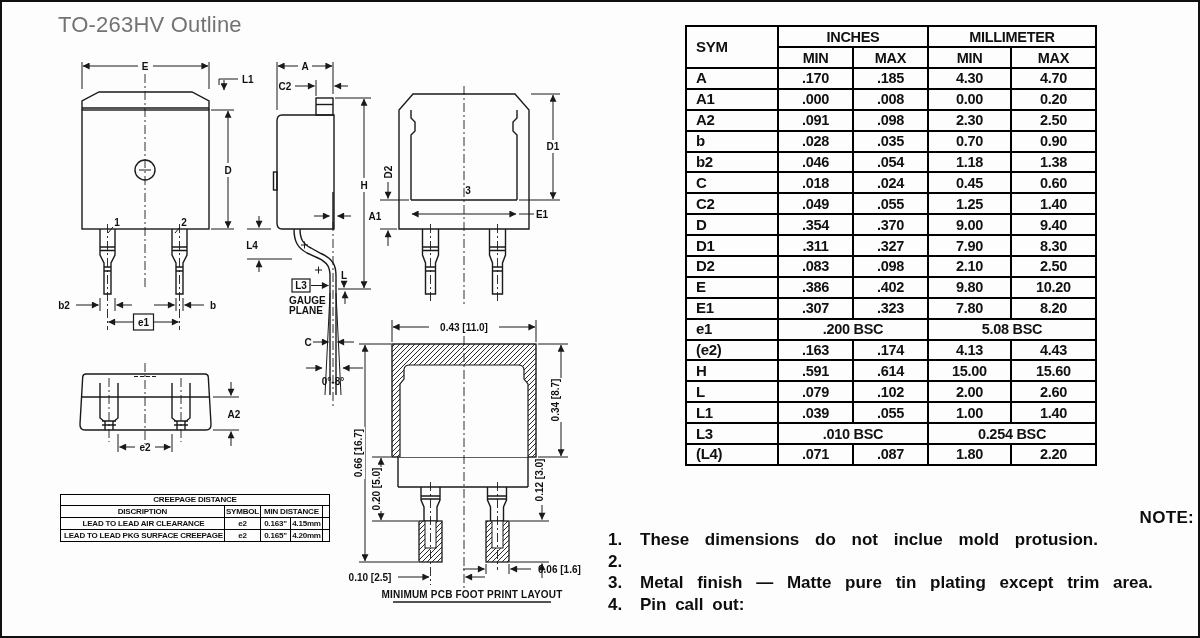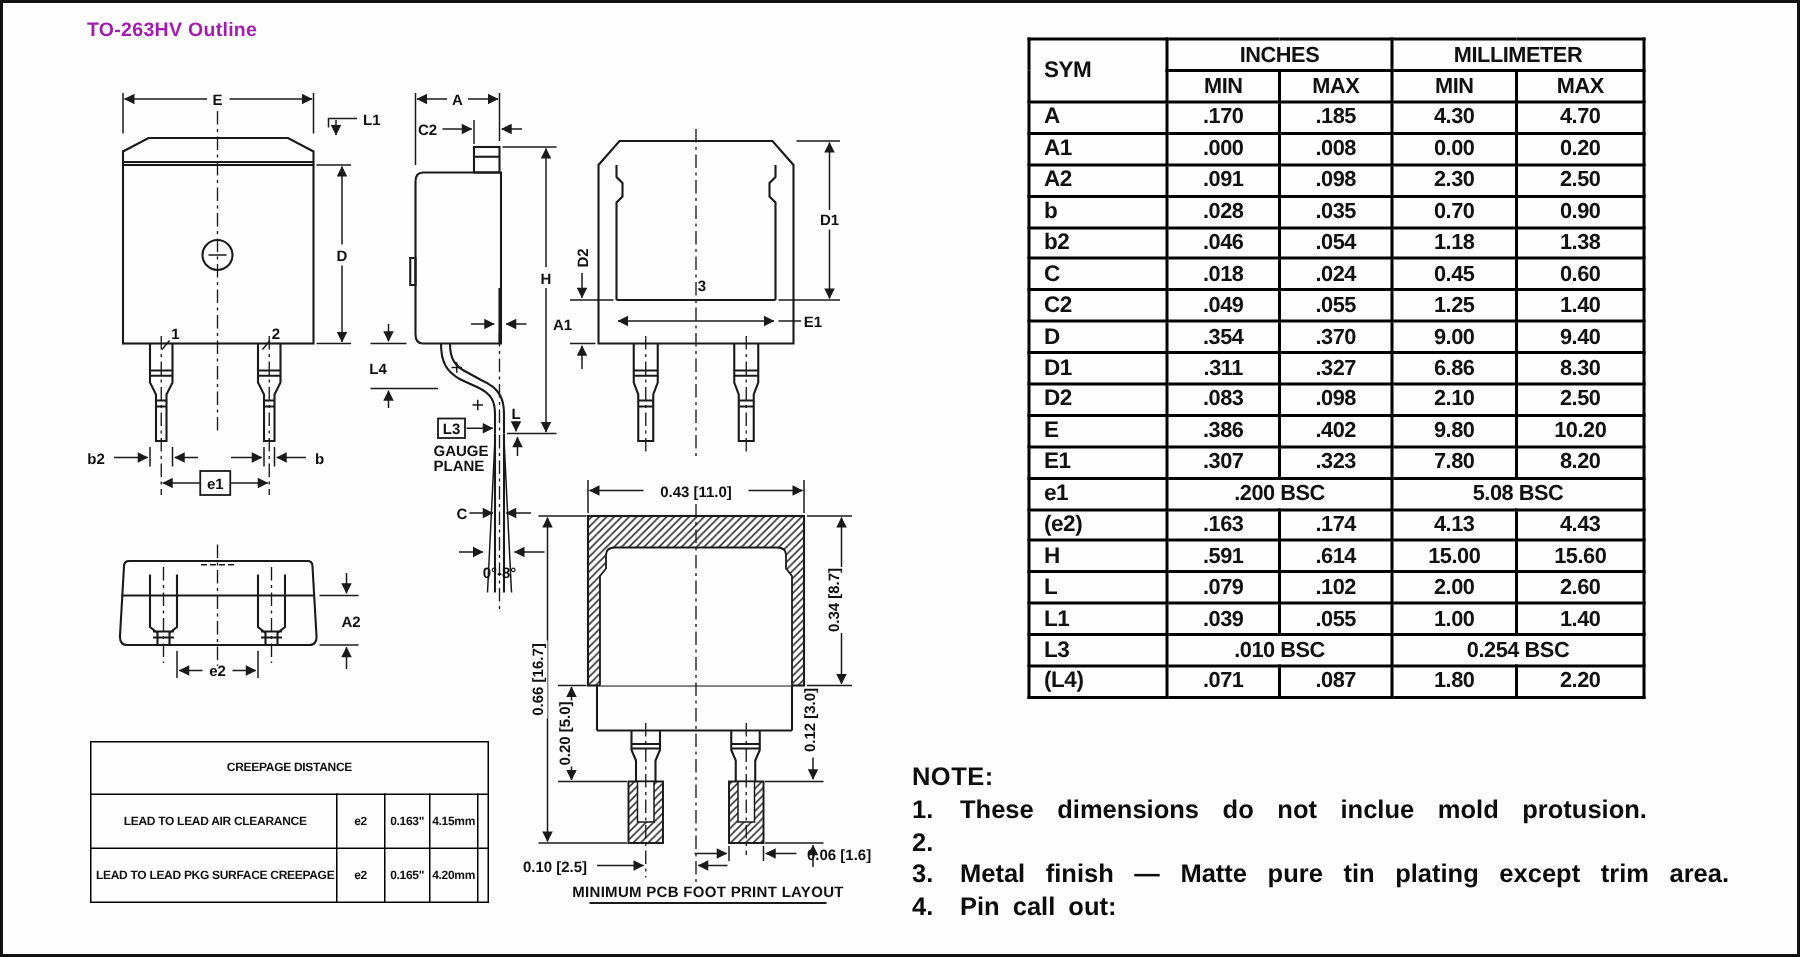--- a/index.html
+++ b/index.html
@@ -1,46 +1,46 @@
 <!DOCTYPE html>
 <html><head>
 <meta charset="utf-8">
 <style>
   html,body{margin:0;padding:0;background:#e8e8e8;}
   #page{position:relative;width:1200px;height:638px;background:#fdfdfd;
         border:2px solid #111;box-sizing:border-box;overflow:hidden;
         font-family:"Liberation Sans",sans-serif;color:#111;}
-  #title{position:absolute;left:56px;top:10px;font-size:13px;font-weight:bold;
-         letter-spacing:.2px;color:#a21caf;}
+  #title{position:absolute;left:56px;top:10px;font-size:22px;font-weight:normal;
+         letter-spacing:.2px;color:#737373;}
   
   #drawing{position:absolute;left:40px;top:50px;}
   .ln{stroke:#1a1a1a;stroke-width:1.4;fill:none;}
   .thin{stroke:#1a1a1a;stroke-width:1;fill:none;}
   .cl{stroke:#1a1a1a;stroke-width:.9;fill:none;stroke-dasharray:9 3 2 3;}
   .wbg{fill:#fdfdfd;stroke:none;}
   .box{fill:#fdfdfd;stroke:#1a1a1a;stroke-width:1.2;}
   text.lbl{font-family:"Liberation Sans",sans-serif;font-weight:bold;font-size:10px;fill:#111;}
   
   #dimtable{position:absolute;left:683px;top:23px;border-collapse:collapse;table-layout:fixed;border-radius:11px;}
   #dimtable td{border:2px solid #000;padding:0;font-size:14.5px;font-weight:bold;
                letter-spacing:-.3px;text-align:center;height:18.9px;line-height:18px;
                overflow:hidden;white-space:nowrap;}
   #dimtable thead td{height:19px;}
   #dimtable td.sym{text-align:left;padding-left:9px;font-size:15px;}
   
   #creep{position:absolute;left:58px;top:492px;border-collapse:collapse;table-layout:fixed;}
-  #creep td{border:1.5px solid #000;padding:12px 1px;font-size:8px;font-weight:bold;
+  #creep td{border:1.5px solid #000;padding:0 1px;font-size:8px;font-weight:bold;
             letter-spacing:-.2px;white-space:nowrap;overflow:hidden;text-align:center;
             height:11px;line-height:10px;}
   #creep td.ct-title{height:10px;}
   #creep td.desc{text-align:center;padding-left:3px;}
   
   #notes{position:absolute;left:606px;top:506px;width:586px;font-size:17px;
          font-weight:600;color:#0d0d0d;}
-  #notes .heading{margin-bottom:1px;letter-spacing:.3px;}
+  #notes .heading{margin-bottom:1px;letter-spacing:.3px;text-align:right;}
   .note-item{display:flex;line-height:21.5px;}
   .note-num{flex:0 0 32px;}
   .note-text{white-space:nowrap;}
   .note-bold{font-weight:bold;white-space:nowrap;}
   .note-item:nth-child(1) .note-text{word-spacing:11px;text-align:center;}
   .note-item:nth-child(2) .note-text{word-spacing:7px;}
   .note-item:nth-child(3) .note-text{word-spacing:9px;}
   .note-item:nth-child(4) .note-text{word-spacing:4px;}
   .note-item:nth-child(4) .note-bold{margin-left:6px;word-spacing:1px;}
 </style>
@@ -378,21 +378,21 @@
           <td class="sym">D</td>
           <td>.354</td>
           <td>.370</td>
           <td>9.00</td>
           <td>9.40</td>
         </tr>
         <tr>
           <td class="sym">D1</td>
           <td>.311</td>
           <td>.327</td>
-          <td>6.86</td>
+          <td>7.90</td>
           <td>8.30</td>
         </tr>
         <tr>
           <td class="sym">D2</td>
           <td>.083</td>
           <td>.098</td>
           <td>2.10</td>
           <td>2.50</td>
         </tr>
         <tr>
@@ -461,20 +461,26 @@
     <colgroup>
         <col style="width:159px">
         <col style="width:32px">
         <col style="width:30px">
         <col style="width:32px">
         <col style="width:7px">
       </colgroup>
     <thead>
       <tr>
         <td colspan="5" class="ct-title">CREEPAGE DISTANCE</td>
+      </tr>
+      <tr>
+        <td>DISCRIPTION</td>
+        <td>SYMBOL</td>
+        <td colspan="2">MIN  DISTANCE</td>
+        <td></td>
       </tr>
     </thead>
     <tbody>
         <tr>
           <td class="desc">LEAD TO LEAD AIR CLEARANCE</td>
           <td>e2</td>
           <td>0.163"</td>
           <td>4.15mm</td>
           <td></td>
         </tr>

